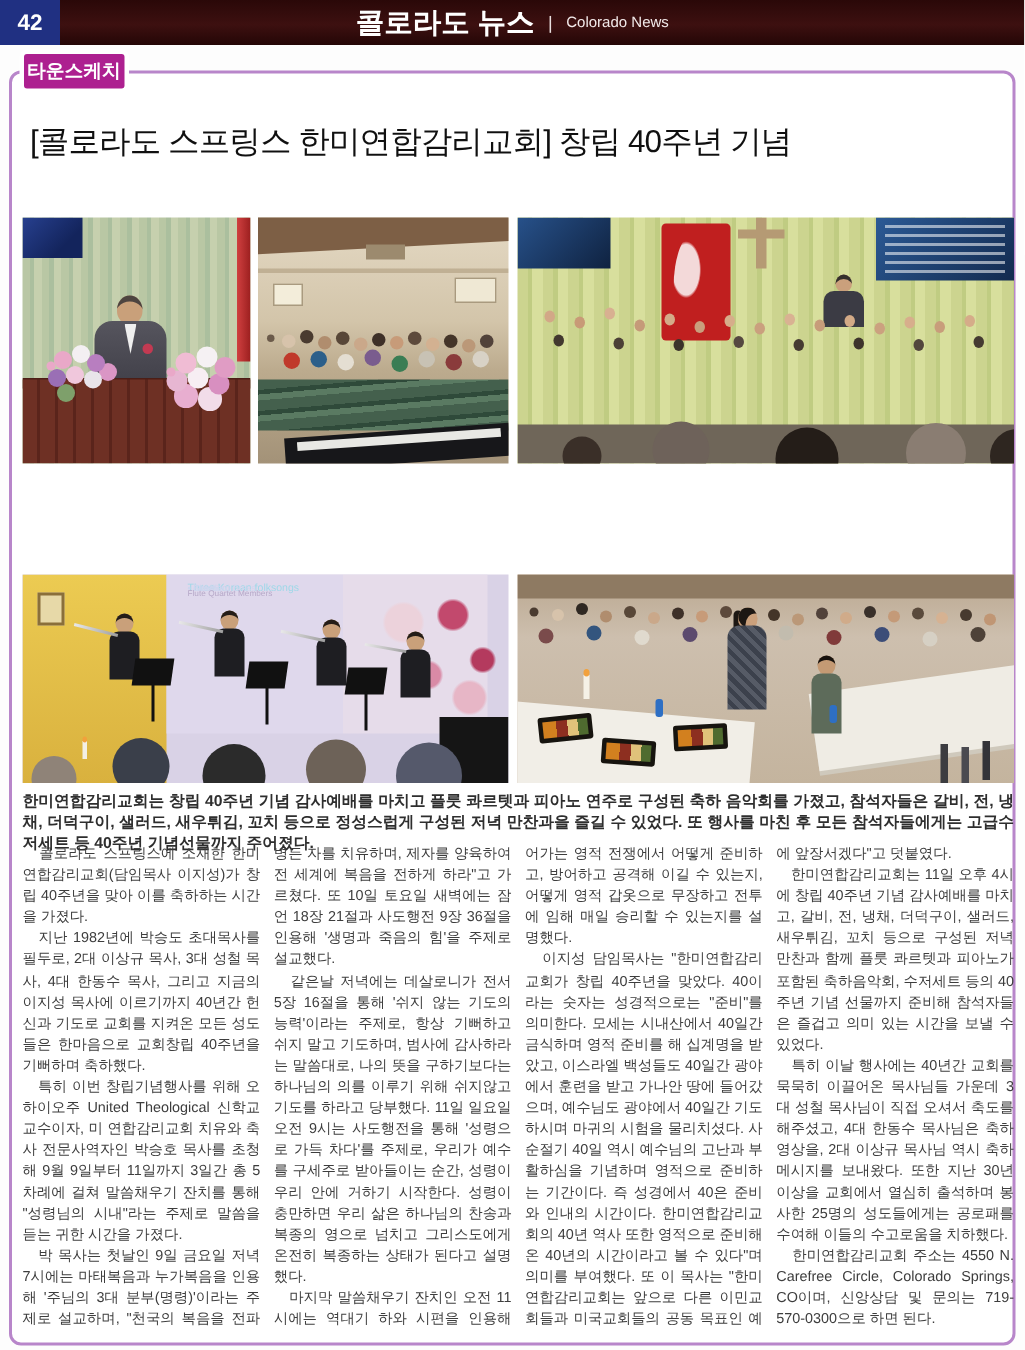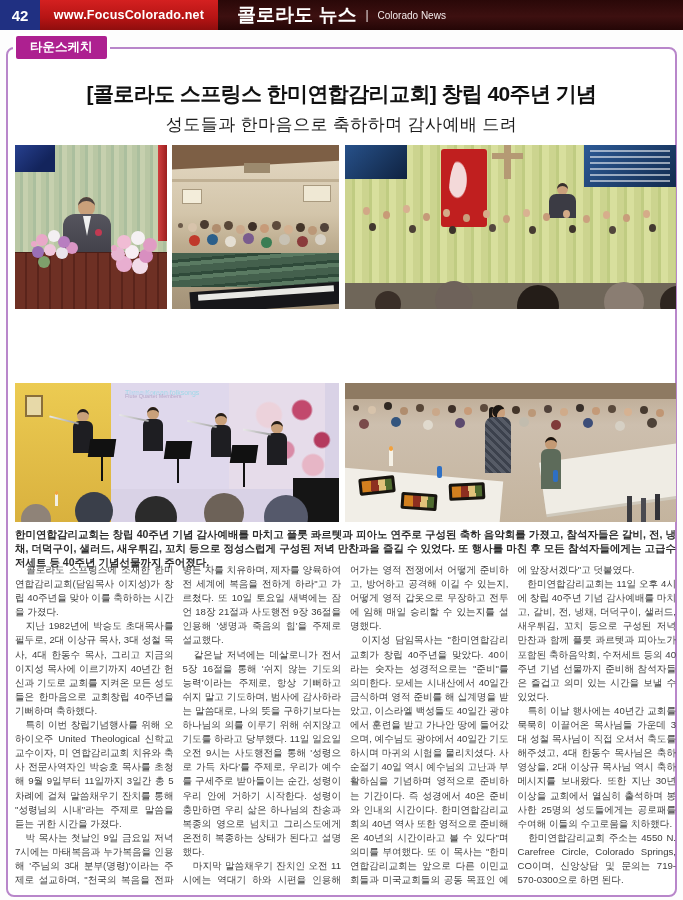--- a/index.html
+++ b/index.html
@@ -18,25 +18,25 @@
                justify-content:center;color:#fff;gap:9px;pointer-events:none;}
   .centertitle .kr{font-size:19px;font-weight:bold;}
   .centertitle .bar{font-size:12px;color:#e8dede;font-weight:normal;}
   .centertitle .en{font-size:10px;font-weight:normal;color:#f2eaea;}
   .datebox{position:absolute;right:8px;top:0;height:30px;display:flex;align-items:center;
            color:#fff;font-size:11px;font-weight:bold;}
 
   
   .frame{position:absolute;left:6px;top:47px;width:667px;height:846px;
          border:2px solid var(--frame-purple);border-radius:8px;background:#fff;}
-  .tag{position:absolute;left:16px;top:36px;padding:3px 14px;background:var(--tag-magenta);
+  .tag{position:absolute;left:16px;top:36px;padding:3px 2px;background:var(--tag-magenta);
        color:#fff;font-size:12.5px;font-weight:bold;border-radius:2px;box-shadow:0 0 0 3px #fff;}
 
-  .headline{position:absolute;left:20px;top:66px;width:643px;text-align:center;
-            font-size:21px;font-weight:700;letter-spacing:-0.6px;color:var(--headline-color);}
+  .headline{position:absolute;left:20px;top:66px;width:643px;text-align:left;
+            font-size:21px;font-weight:400;letter-spacing:-0.6px;color:var(--headline-color);}
   .subheadline{position:absolute;left:20px;top:99px;width:643px;text-align:center;
                font-family:"Liberation Serif",serif;font-size:17px;font-weight:500;color:#1c1c1c;letter-spacing:.5px;}
 
   
   .photo{position:absolute;overflow:hidden;background:#888;}
   .photo *{position:absolute;}
 
   
   #photoA{left:15px;top:145px;width:152px;height:164px;
           background:repeating-linear-gradient(90deg,#b9c7a4 0 5px,#abbf9e 5px 8px,#c6d0ae 8px 13px);}
@@ -198,33 +198,31 @@
        text-align:justify;overflow:hidden;}
   .coltext{white-space:pre-line;margin:0;}
 </style>
 </head>
 <body>
 
 <div class="page">
 
   <header class="topbar">
     <div class="pagenum">42</div>
-    <div class="urlbox">www.FocusColorado.net</div>
     <div class="centertitle">
       <span class="kr">콜로라도 뉴스</span>
       <span class="bar">|</span>
       <span class="en">Colorado News</span>
     </div>
   </header>
 
   <div class="frame"></div>
   <div class="tag">타운스케치</div>
 
   <h1 class="headline">[콜로라도 스프링스 한미연합감리교회] 창립 40주년 기념</h1>
-  <h2 class="subheadline">성도들과 한마음으로 축하하며 감사예배 드려</h2>
 
   <div class="photo" id="photoA">
     <div class="pa-screen"></div>
     <div class="pa-curtain"></div>
     <div class="pa-head"></div>
     <div class="pa-body"></div>
     <div class="pa-shirt"></div>
     <div class="pa-flower-pin"></div>
     <div class="pa-podium-lip"></div>
     <div class="pa-podium"></div>

